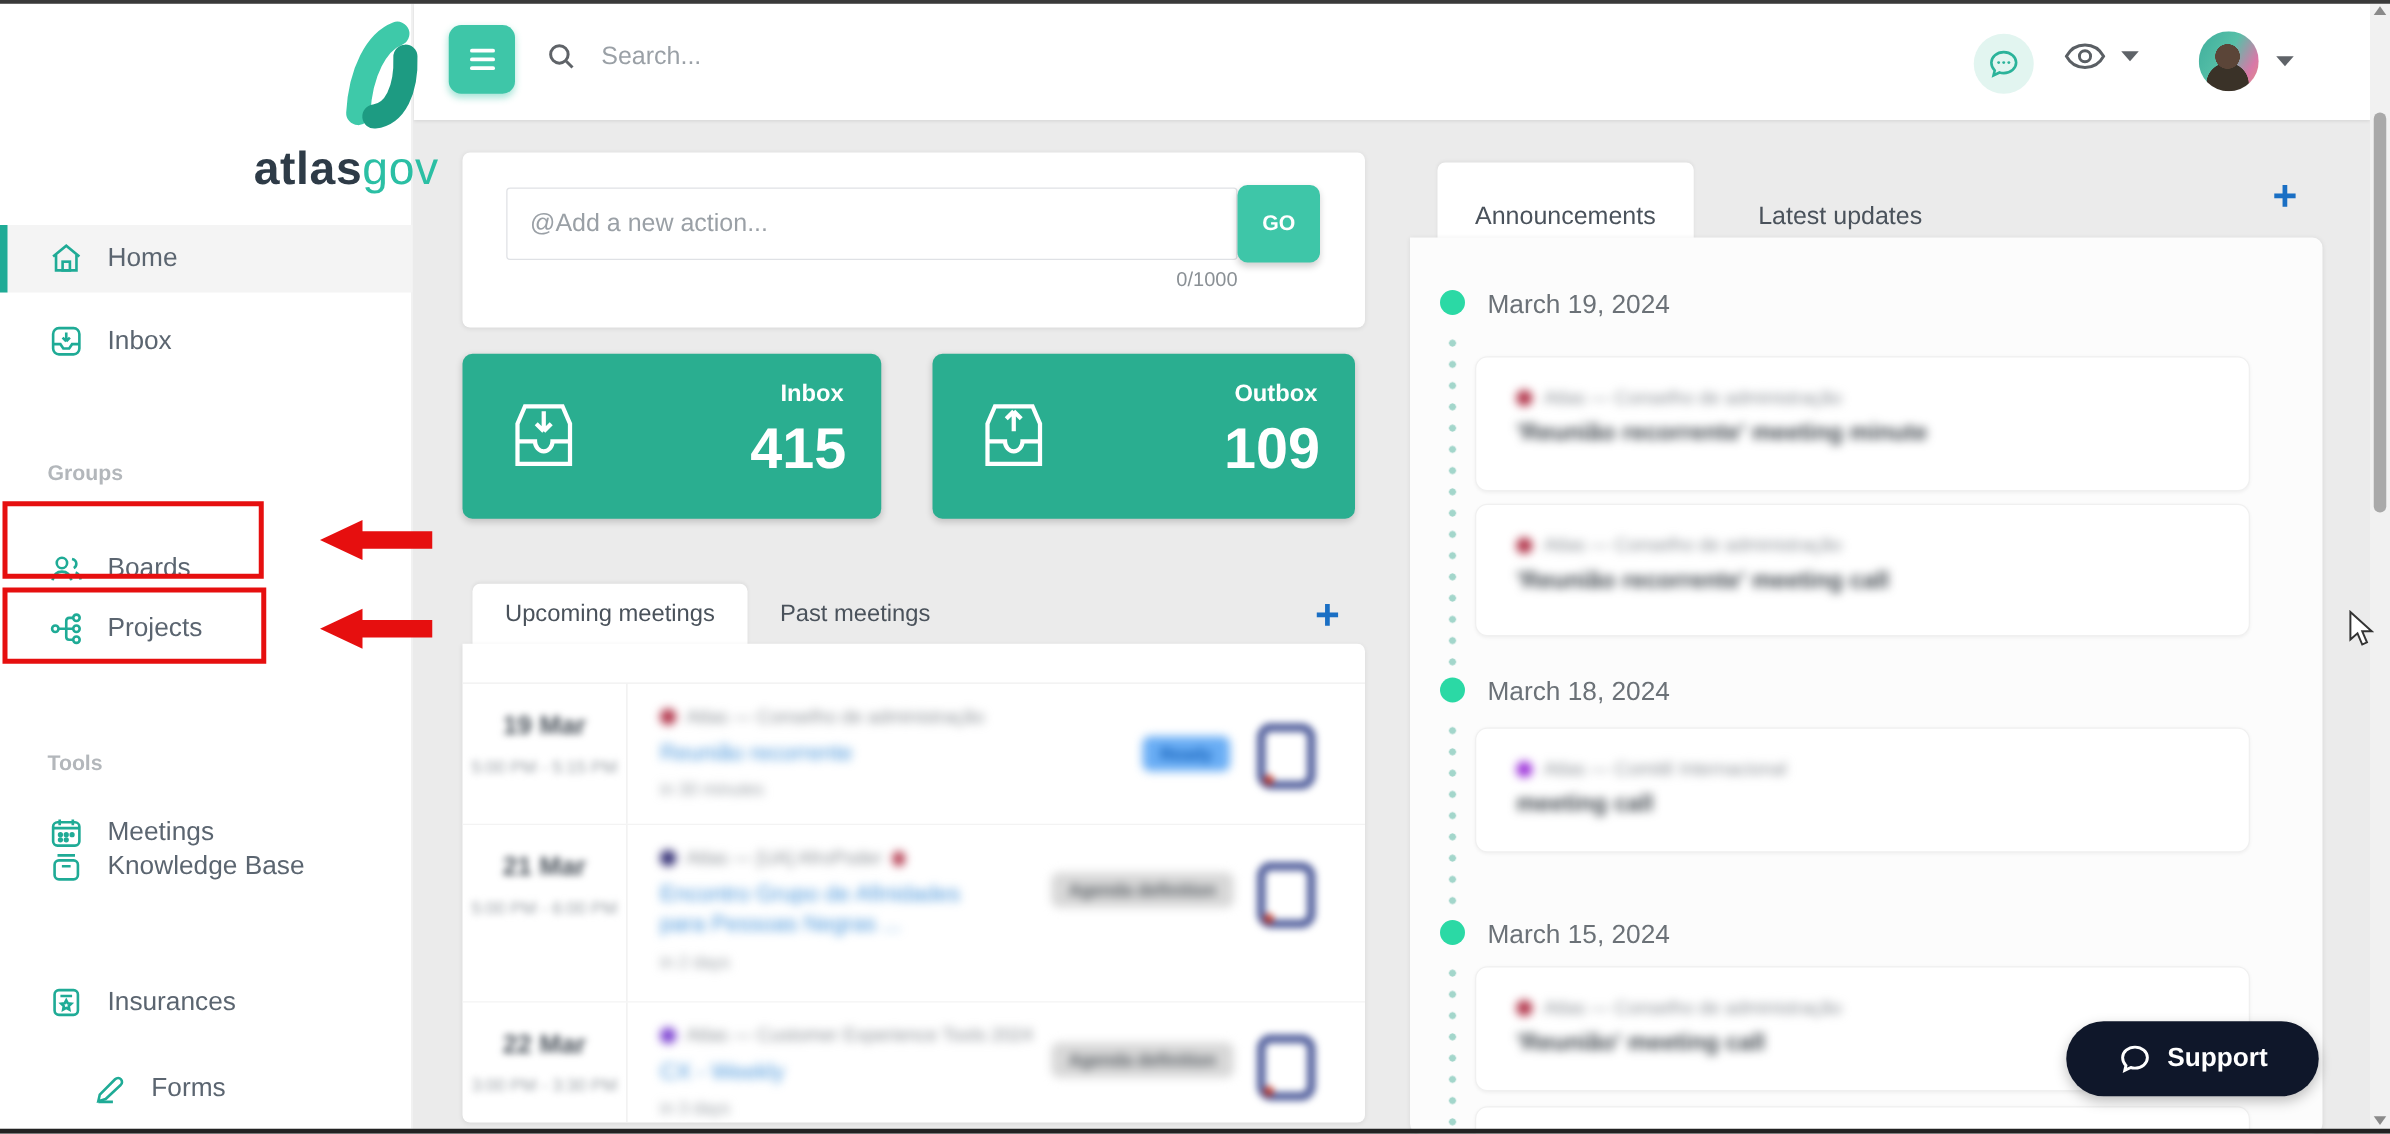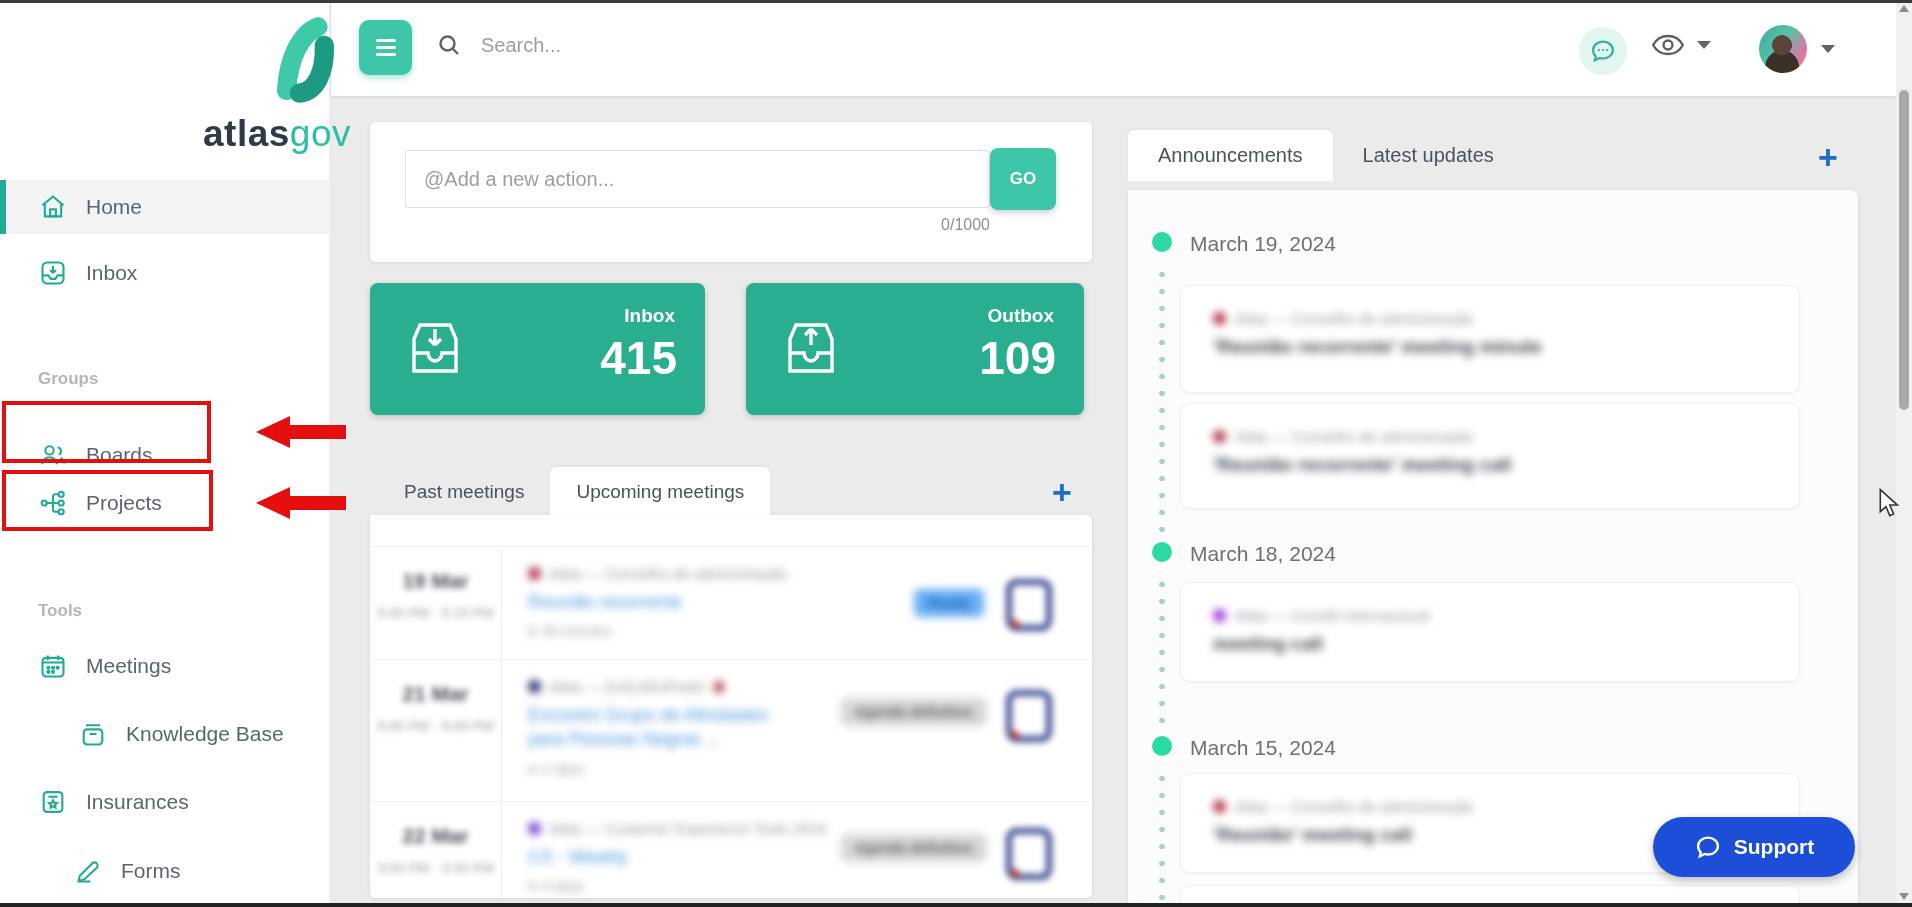--- a/index.html
+++ b/index.html
@@ -87,31 +87,31 @@
   .badge { position:absolute; font-size:14px; font-weight:700; padding:6px 14px; border-radius:6px; }
   .badge-blue { background:#6aaef5; color:#0d5bb5; }
   .badge-gray { background:#d8d8d8; color:#555b61; }
   .cal-icon { position:absolute; right:38px; }
 
   .bl3 { filter:blur(3px); }
   .bl4 { filter:blur(4px); }
 
   
   .ann-tabs { left:1128px; top:130px; }
-  .ann-tabs .tab { font-size:20px; padding:14px 30px; }
+  .ann-tabs .tab { font-size:20px; padding:32px 30px;margin-left:22px; }
   .ann-body { left:1128px; top:190px; width:730px; height:717px; background:#fcfcfc; border-radius:0 8px 8px 8px; box-shadow:0 1px 4px rgba(0,0,0,.08); overflow:hidden; }
   .tl-dot { position:absolute; left:24px; width:20px; height:20px; border-radius:50%; background:#2bd9a5; }
   .tl-date { position:absolute; left:62px; font-size:21px; color:#6b7177; }
   .tl-seg { position:absolute; left:31px; width:6px; background-image:radial-gradient(circle, #a3d6cb 2.6px, transparent 3px); background-size:6px 17px; background-repeat:repeat-y; }
   .ann-card { position:absolute; left:52px; width:620px; background:#fff; border:1px solid #f0f0f0; border-radius:10px; box-shadow:0 1px 3px rgba(0,0,0,.05); cursor:pointer; }
   .a-org { position:absolute; left:32px; top:24px; font-size:15px; color:#8d9298; display:flex; align-items:center; gap:9px; }
   .a-title { position:absolute; left:32px; top:50px; font-size:19px; font-weight:700; color:#3f464d; }
 
   
-  .support-btn { left:1653px; top:817px; width:202px; height:60px; background:#1d4ed8; border-radius:30px; display:flex; align-items:center; justify-content:center; gap:12px; color:#fff; font-size:21px; font-weight:700; box-shadow:0 4px 10px rgba(0,0,0,.25); cursor:pointer; z-index:35; }
+  .support-btn { left:1653px; top:817px; width:202px; height:60px; background:#0f172a; border-radius:30px; display:flex; align-items:center; justify-content:center; gap:12px; color:#fff; font-size:21px; font-weight:700; box-shadow:0 4px 10px rgba(0,0,0,.25); cursor:pointer; z-index:35; }
 
   .cursor { z-index:60; pointer-events:none; }
 </style>
 </head>
 <body>
 
 <div class="abs top-strip"></div>
 <div class="abs bottom-strip"></div>
 
 <div class="abs scrollbar">
@@ -190,21 +190,21 @@
           <circle cx="8" cy="13.5" r=".9" fill="#1fab96"></circle>
           <circle cx="12" cy="13.5" r=".9" fill="#1fab96"></circle>
           <circle cx="16" cy="13.5" r=".9" fill="#1fab96"></circle>
           <circle cx="8" cy="17" r=".9" fill="#1fab96"></circle>
           <circle cx="12" cy="17" r=".9" fill="#1fab96"></circle>
         </svg>
     </span>
     <span class="ni-label">Meetings</span>
   </div>
 
-  <div class="nav-item" style="top:704px;padding-left:40px;">
+  <div class="nav-item" style="top:663px;">
     <span class="ni-icon">
       <svg width="28" height="28" viewBox="0 0 24 24" fill="none" stroke="#1fab96" stroke-width="1.8">
           <rect x="4" y="8" width="16" height="13" rx="3"></rect>
           <path d="M6 4.5h12M9 12h6"></path>
         </svg>
     </span>
     <span class="ni-label">Knowledge Base</span>
   </div>
 
   <div class="nav-item" style="top:772px;">
@@ -291,22 +291,22 @@
   <svg class="stat-icon" width="66" height="60" viewBox="0 0 33 30" fill="none" stroke="#ffffff" stroke-width="1.7">
       <path d="M6 10 9 3h15l3 7v16H6z"></path>
       <path d="M6 17h7c0 2.2 1.6 4 3.5 4s3.5-1.8 3.5-4h7"></path>
       <path d="M16.5 13V5m0 0-3 3m3-3 3 3"></path>
     </svg>
   <div class="stat-label">Outbox</div>
   <div class="stat-value">109</div>
 </div>
 
 <div class="abs tabbar meet-tabs">
+  <div class="tab active">Upcoming meetings</div>
   <div class="tab">Past meetings</div>
-  <div class="tab active">Upcoming meetings</div>
 </div>
 <div class="abs plus-btn" style="left:1052px;top:475px;"></div>
 
 <div class="abs meet-body">
   <div class="meet-header"></div>
 
   <div class="meet-row" style="height:113px;">
     <div class="m-datecol">
       <div class="m-date bl3">19 Mar</div>
       <div class="m-time bl3">5:00 PM - 5:15 PM</div>

